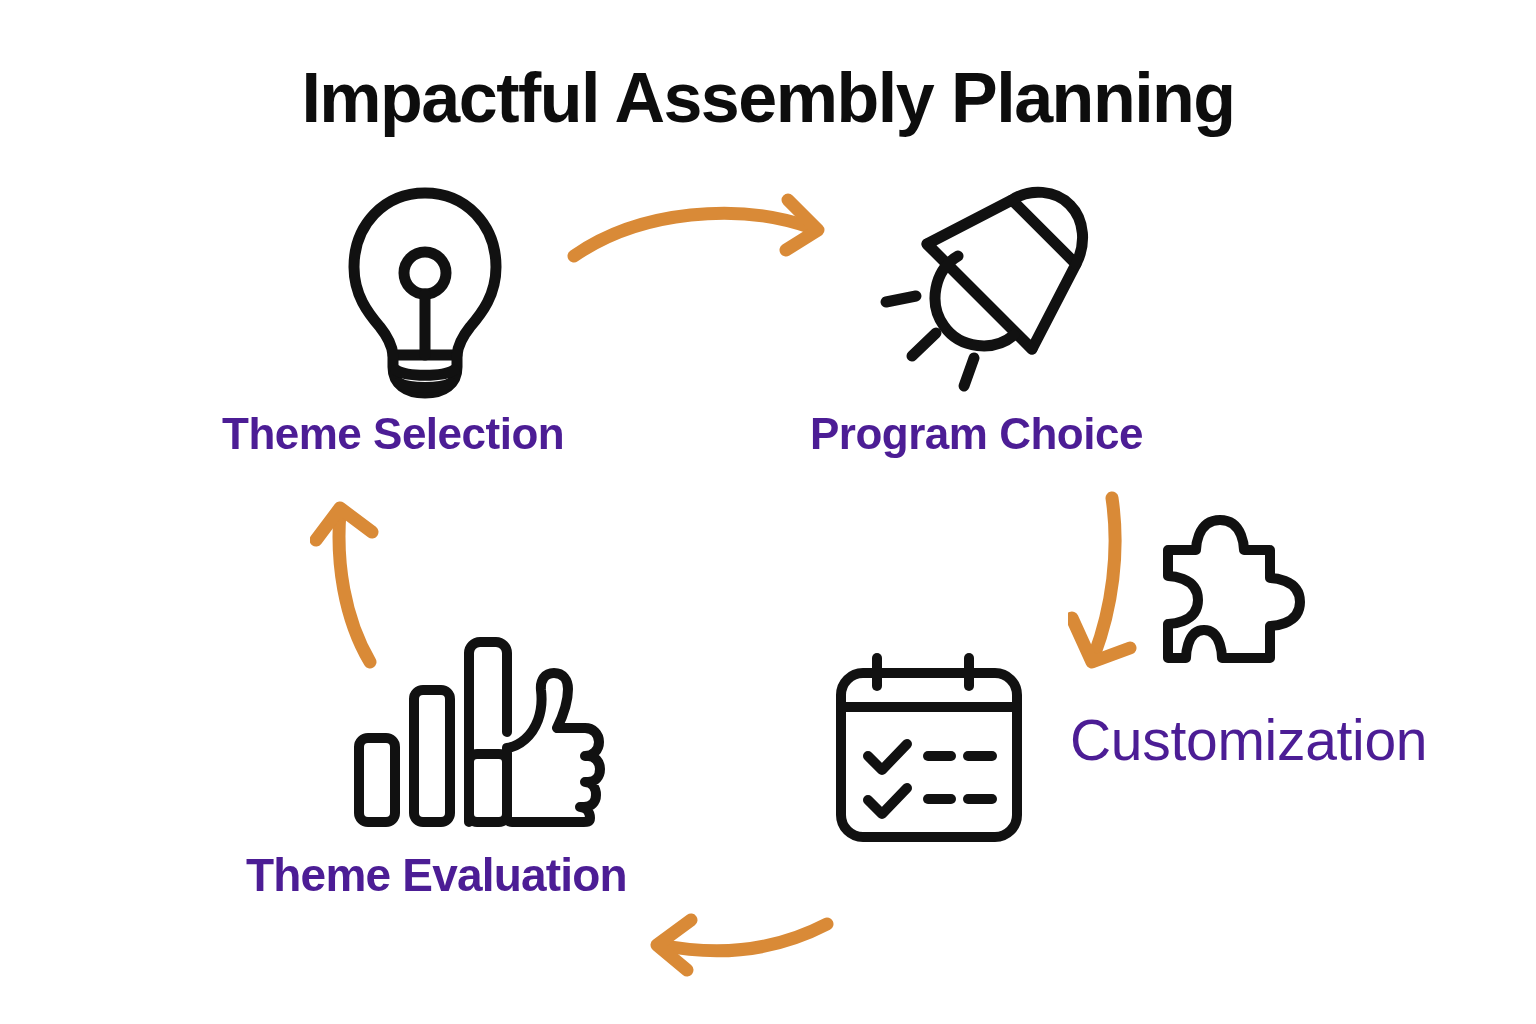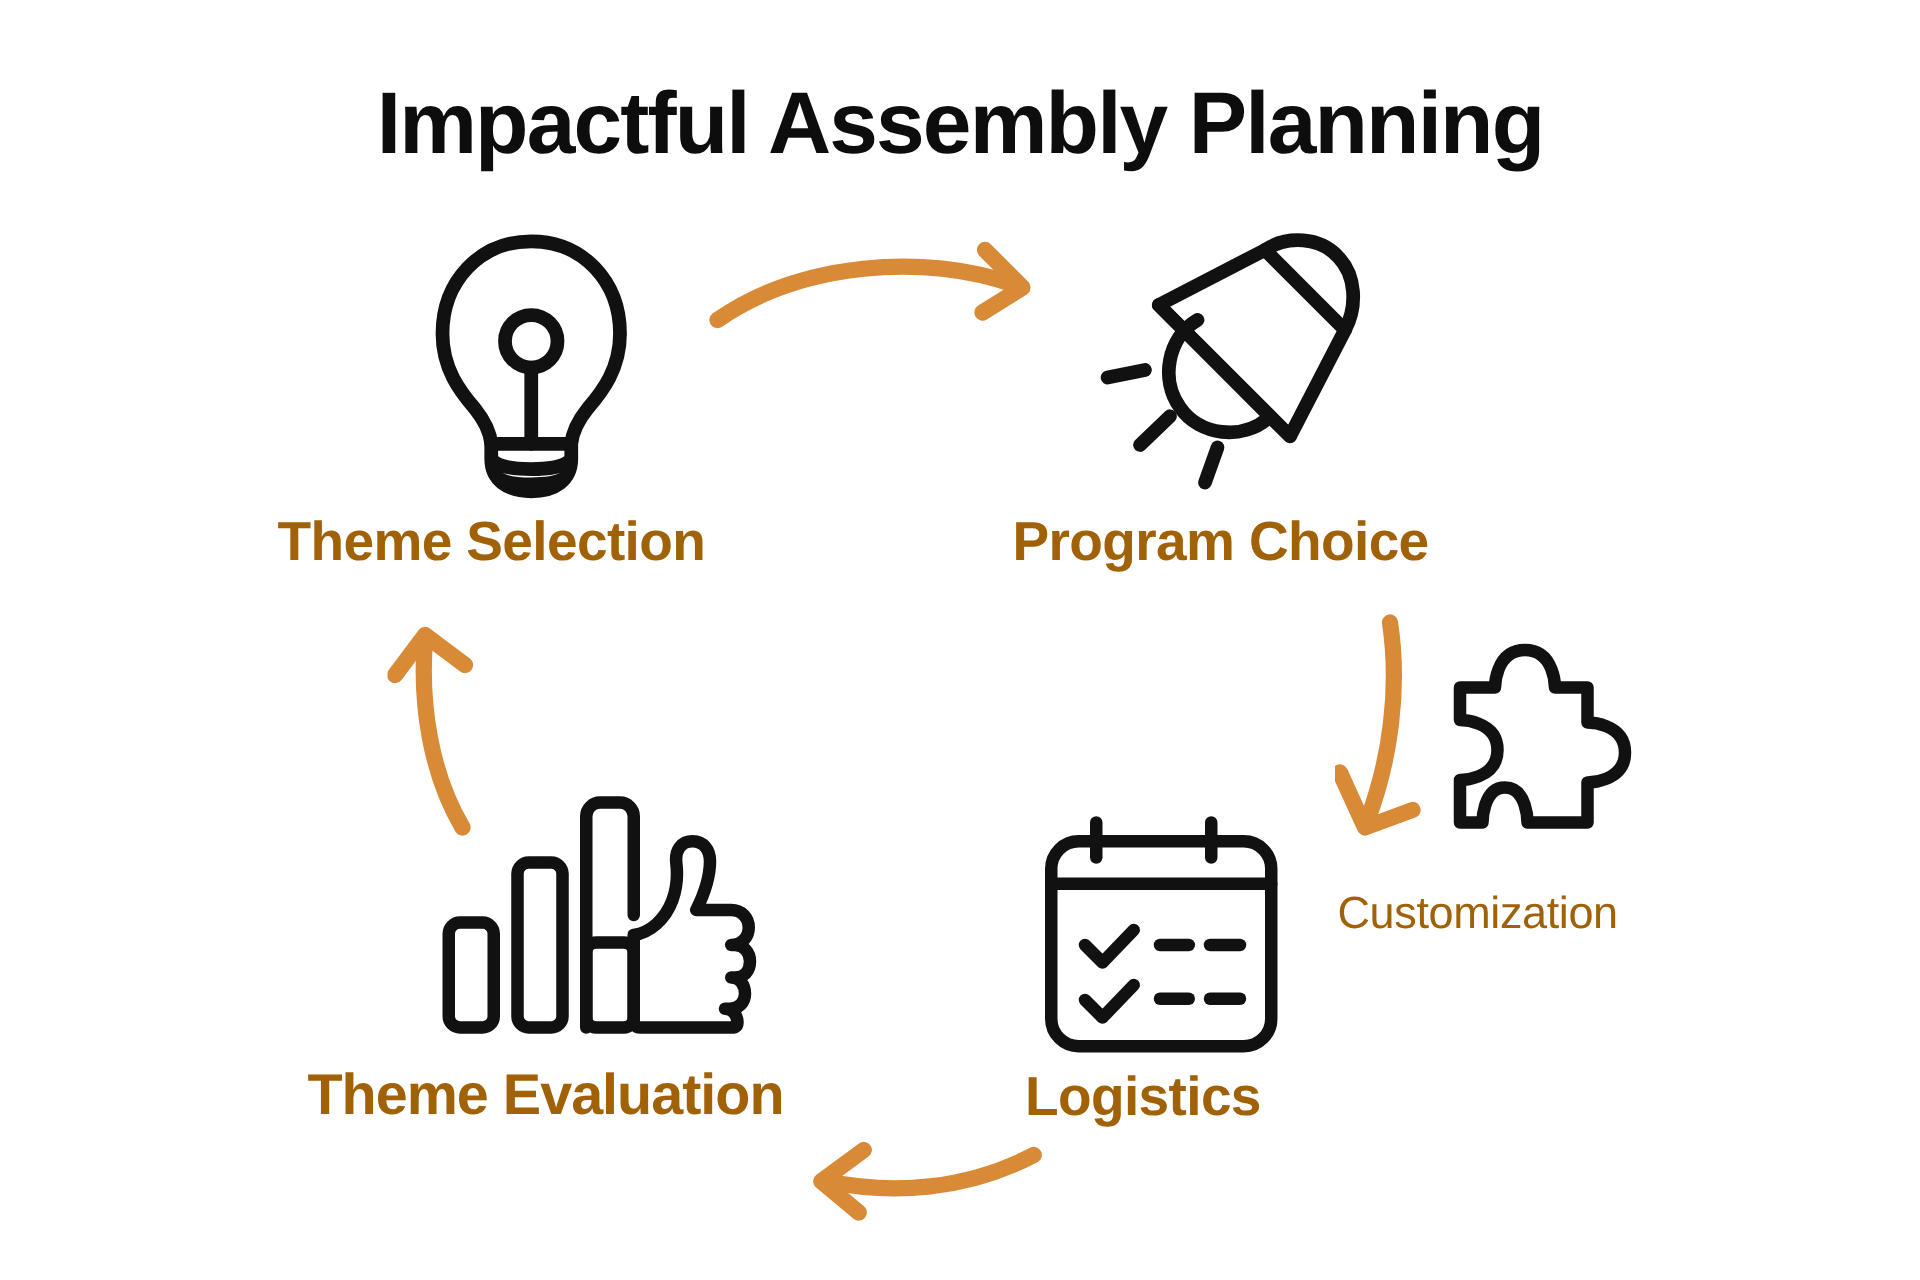--- a/index.html
+++ b/index.html
@@ -27,21 +27,21 @@
     width: 1536px;
     text-align: center;
     font-size: 70px;
     font-weight: 700;
     letter-spacing: -1.5px;
     color: #0d0d0d;
     white-space: nowrap;
   }
   .node-label {
     position: absolute;
-    color: #a16207;
+    color: #4c1d95;
     white-space: nowrap;
     line-height: 1;
   }
   .lbl-theme {
     left: 222px;
     top: 412px;
     font-size: 44px;
     font-weight: 700;
     letter-spacing: -0.5px;
   }
@@ -49,21 +49,21 @@
     left: 810px;
     top: 412px;
     font-size: 44px;
     font-weight: 600;
     letter-spacing: -0.5px;
     text-align: right;
   }
   .lbl-custom {
     left: 1070px;
     top: 712px;
-    font-size: 36px;
+    font-size: 57px;
     font-weight: 500;
     letter-spacing: -0.3px;
   }
   .lbl-logistics {
     left: 820px;
     top: 856px;
     font-size: 44px;
     font-weight: 600;
     letter-spacing: -0.5px;
   }
@@ -171,21 +171,20 @@
 
       <path d="M34 104 L48 118 L73 92"></path>
       <path d="M94 104 L117 104"></path>
       <path d="M134 104 L158 104"></path>
 
       <path d="M34 148 L48 162 L73 136"></path>
       <path d="M94 147 L117 147"></path>
       <path d="M134 147 L158 147"></path>
     </svg>
   </div>
-  <div class="node-label lbl-logistics">Logistics</div>
 
   <div class="arrow-box" style="left:645px; top:912px; width:190px; height:70px;">
     <svg width="190" height="70" viewBox="0 0 190 70" fill="none" stroke="#d98a37" stroke-width="13" stroke-linecap="round" stroke-linejoin="round">
       <path d="M182 12 C128 40 70 44 16 33"></path>
       <path d="M46 8 L12 33 L42 58"></path>
     </svg>
   </div>
 
   <div class="icon-box" style="left:352px; top:632px; width:250px; height:200px;">
     <svg width="250" height="200" viewBox="0 0 250 200" fill="none" stroke="#111111" stroke-width="10" stroke-linecap="round" stroke-linejoin="round">

